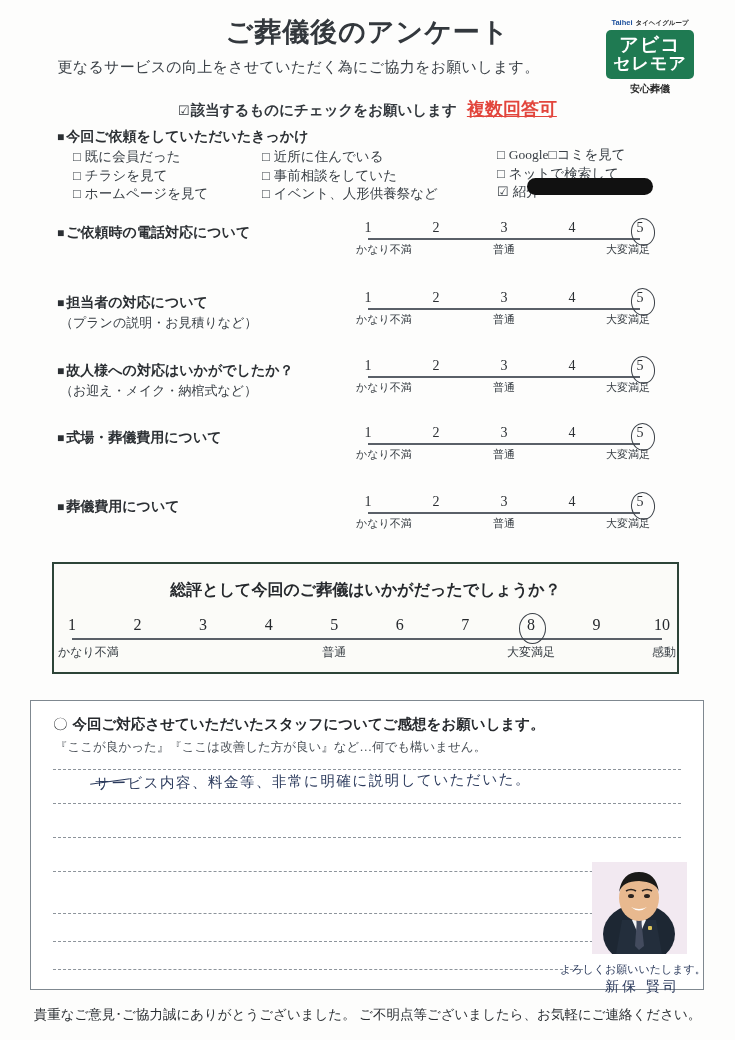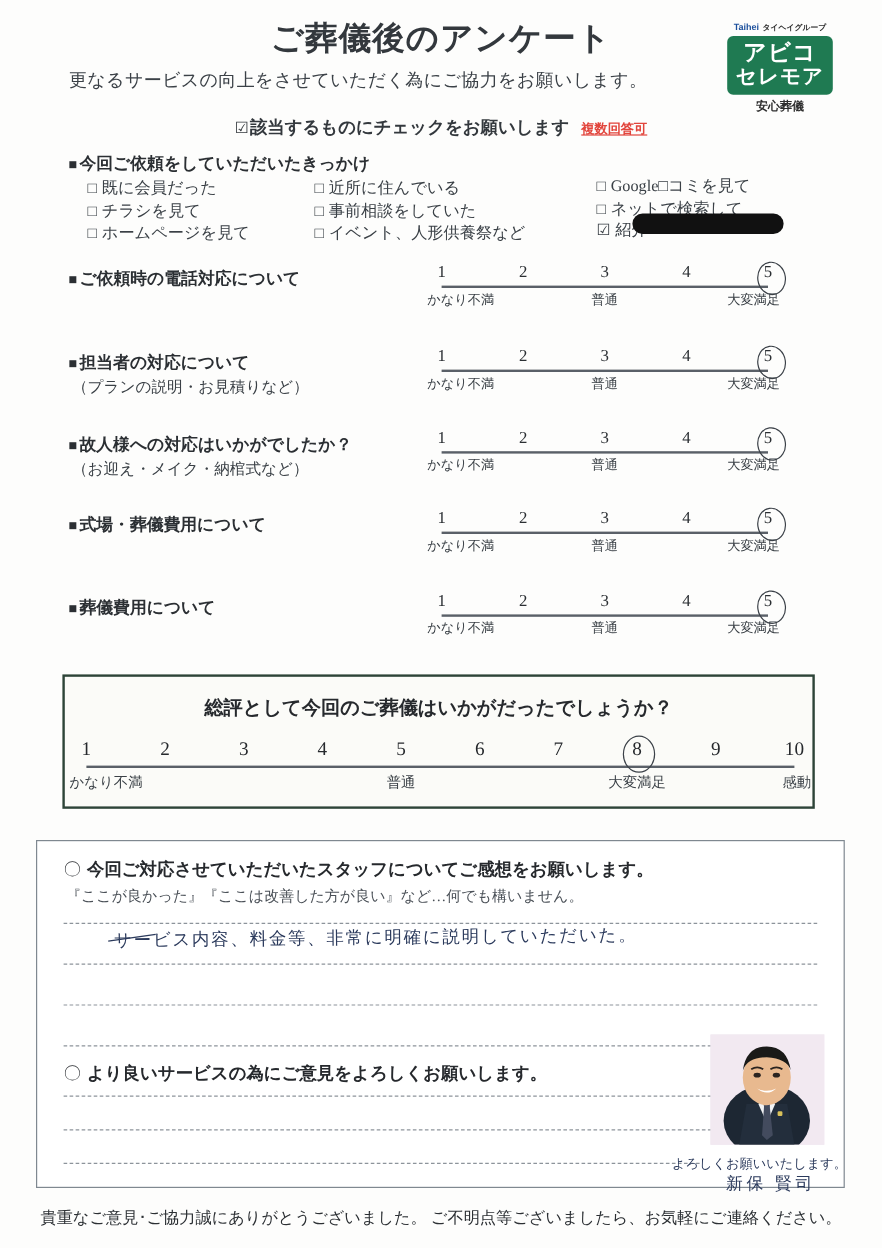--- a/index.html
+++ b/index.html
@@ -21,21 +21,21 @@
   }
   .subtitle{
     position:absolute;left:0;top:58px;width:597px;text-align:center;
     font-size:15px;color:#3b4147;letter-spacing:0.3px;
   }
   .checknote{
     position:absolute;left:0;top:97px;width:735px;text-align:center;
     font-size:14.5px;font-weight:bold;color:#33383d;
   }
   .checknote .tick{font-weight:normal;font-size:13px;margin-right:1px;}
-  .multi{color:#e2453c;font-weight:bold;text-decoration:underline;margin-left:10px;font-size:11px;}
+  .multi{color:#e2453c;font-weight:bold;text-decoration:underline;margin-left:10px;font-size:18px;}
 
   
   .logo{position:absolute;left:598px;top:18px;width:104px;text-align:center;}
   .logo-taihei{font-size:7.5px;color:#1b4f9c;font-weight:bold;letter-spacing:0;white-space:nowrap;
     font-family:"Liberation Sans",sans-serif;margin-bottom:2px;}
   .logo-taihei .grp{color:#2a2a2a;font-size:6.5px;margin-left:3px;}
   .logo-box{background:#1f7a52;border-radius:5px;padding:5px 4px 6px;width:80px;margin:0 auto;}
   .logo-l1,.logo-l2{color:#ffffff;font-weight:bold;font-family:"Liberation Sans",sans-serif;
     letter-spacing:1px;line-height:1.05;}
   .logo-l1{font-size:19px;}
@@ -252,23 +252,20 @@
     <div class="chead" style="left:22px;top:14px;">
       <span class="oh">〇</span><span>今回ご対応させていただいたスタッフについてご感想をお願いします。</span>
     </div>
     <div class="cdesc" style="left:24px;top:38px;">『ここが良かった』『ここは改善した方が良い』など…何でも構いません。</div>
 
     <div class="dline" style="left:22px;top:68px;width:628px;"></div>
     <div class="dline" style="left:22px;top:102px;width:628px;"></div>
     <div class="dline" style="left:22px;top:136px;width:628px;"></div>
     <div class="dline" style="left:22px;top:170px;width:600px;"></div>
 
-    <div class="chead" style="left:22px;top:184px;">
-      <span class="oh">〇</span><span>より良いサービスの為にご意見をよろしくお願いします。</span>
-    </div>
 
     <div class="dline" style="left:22px;top:212px;width:580px;"></div>
     <div class="dline" style="left:22px;top:240px;width:560px;"></div>
     <div class="dline" style="left:22px;top:268px;width:530px;"></div>
   </div>
 
   <div class="hw hw1">サービス内容、料金等、非常に明確に説明していただいた。</div>
   <div class="strike"></div>
 
   <div class="photo">

